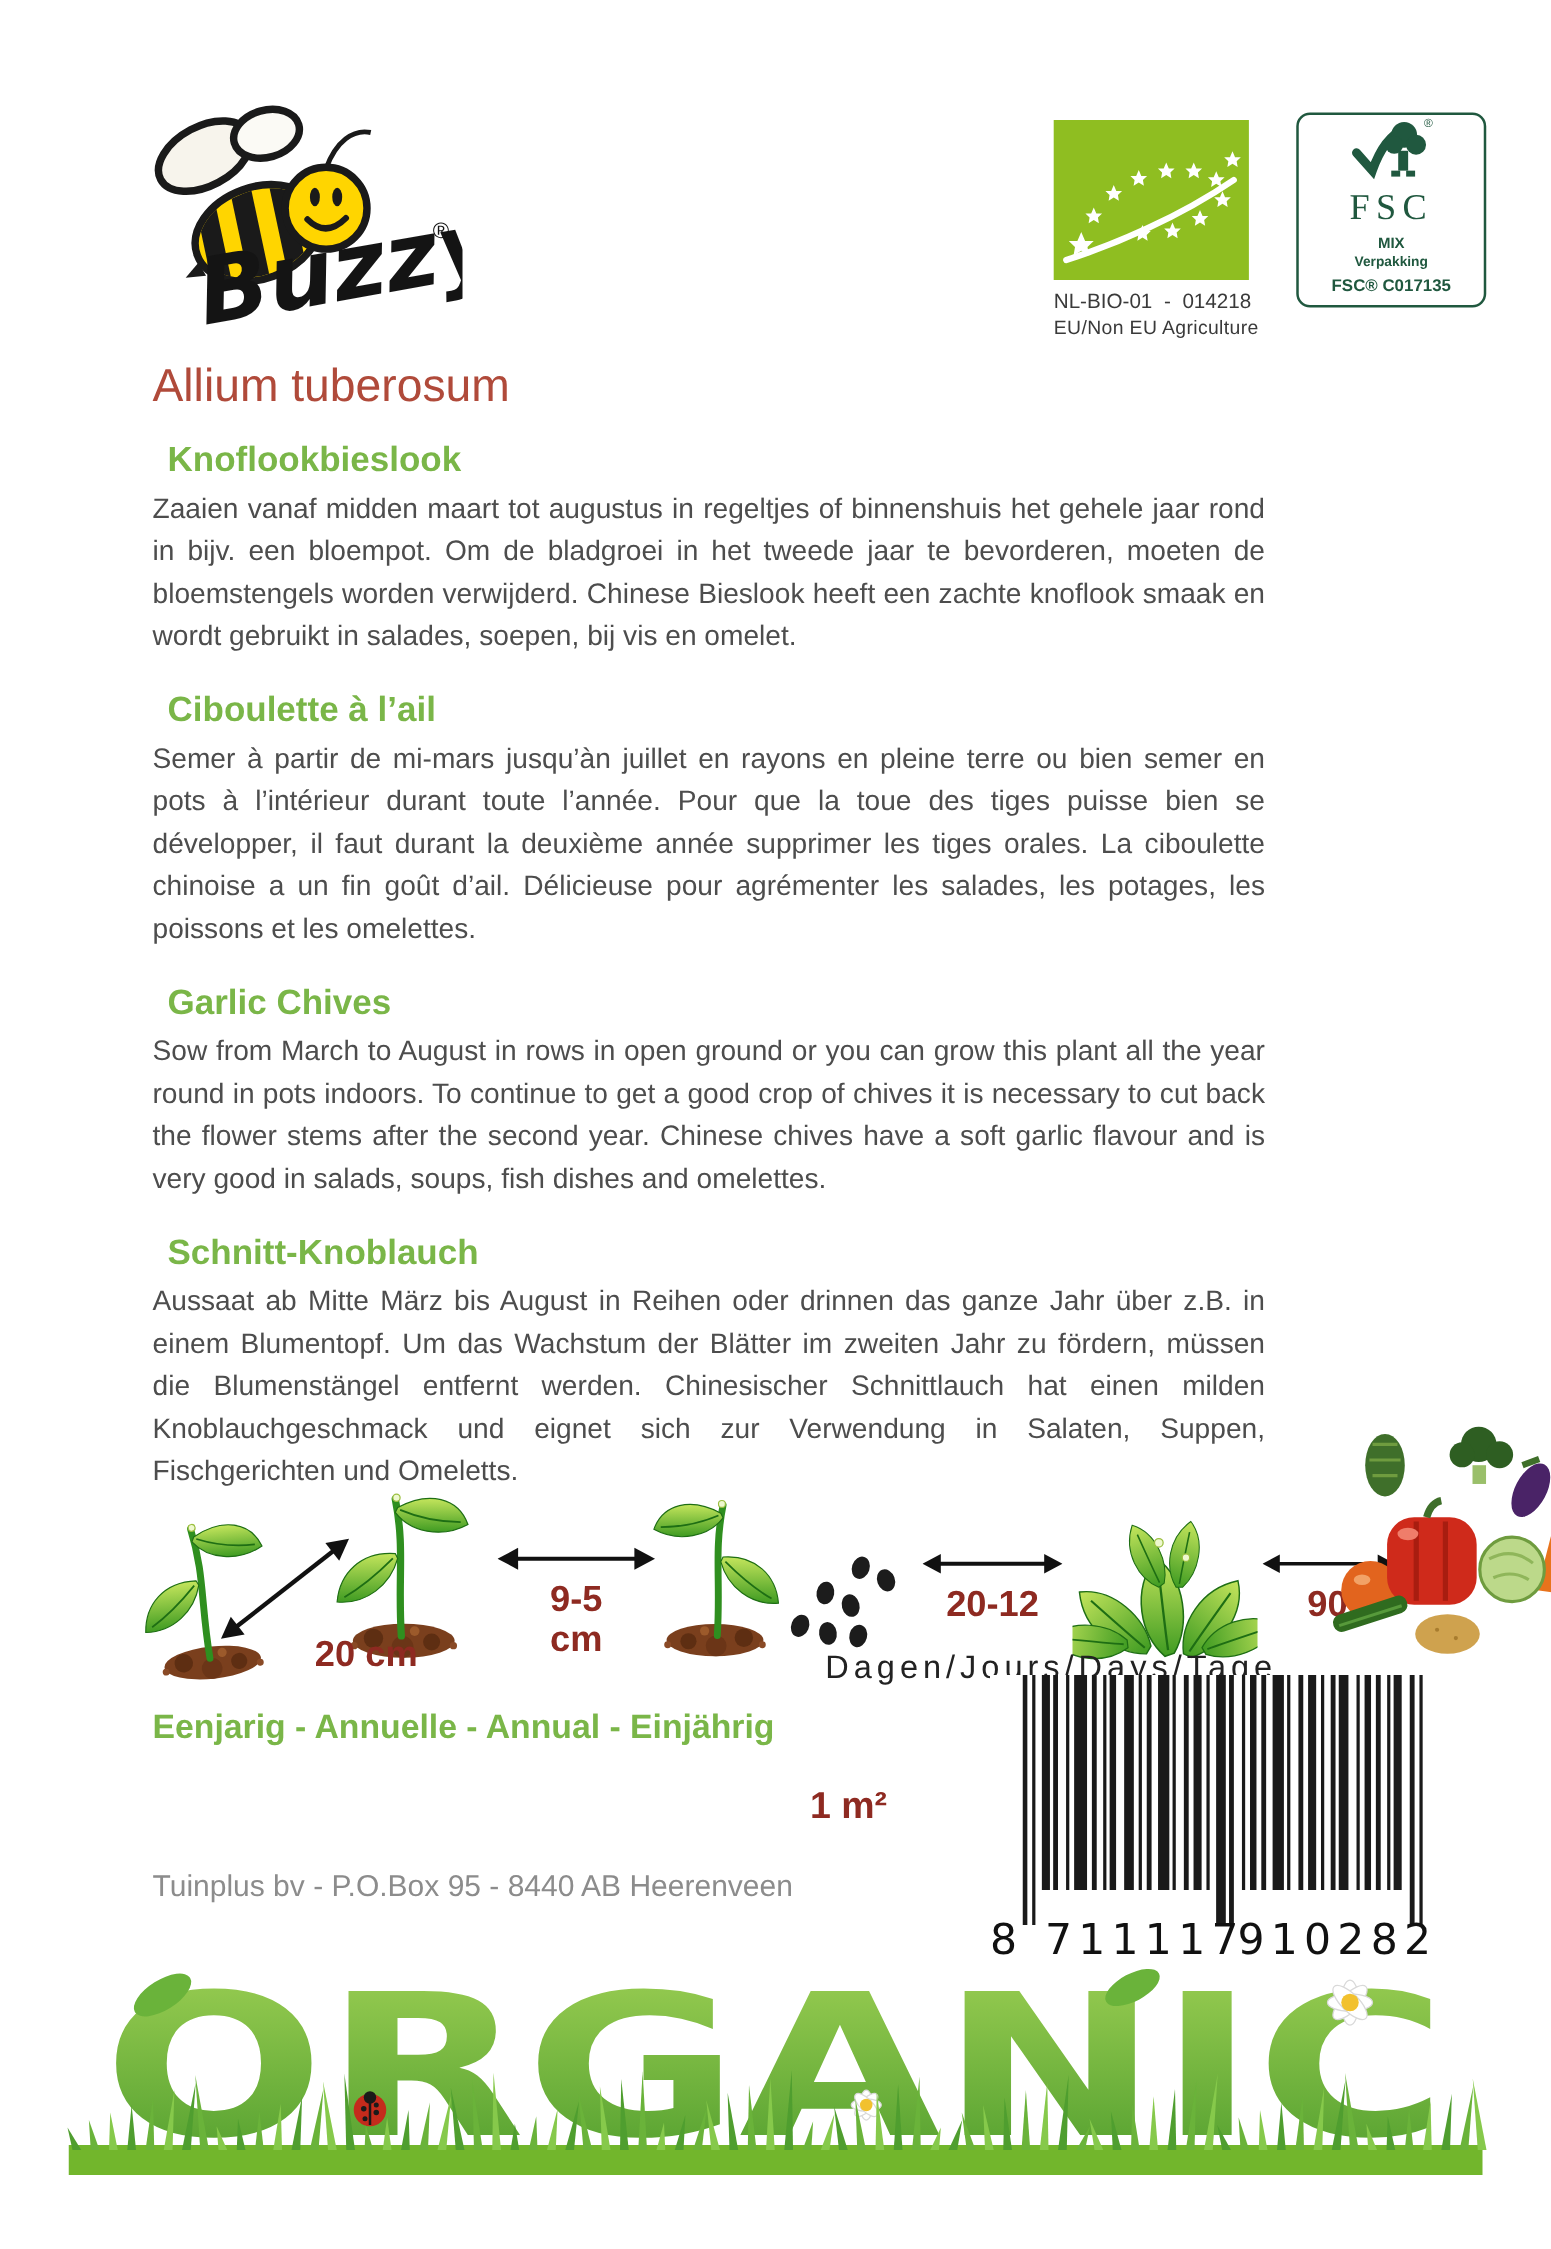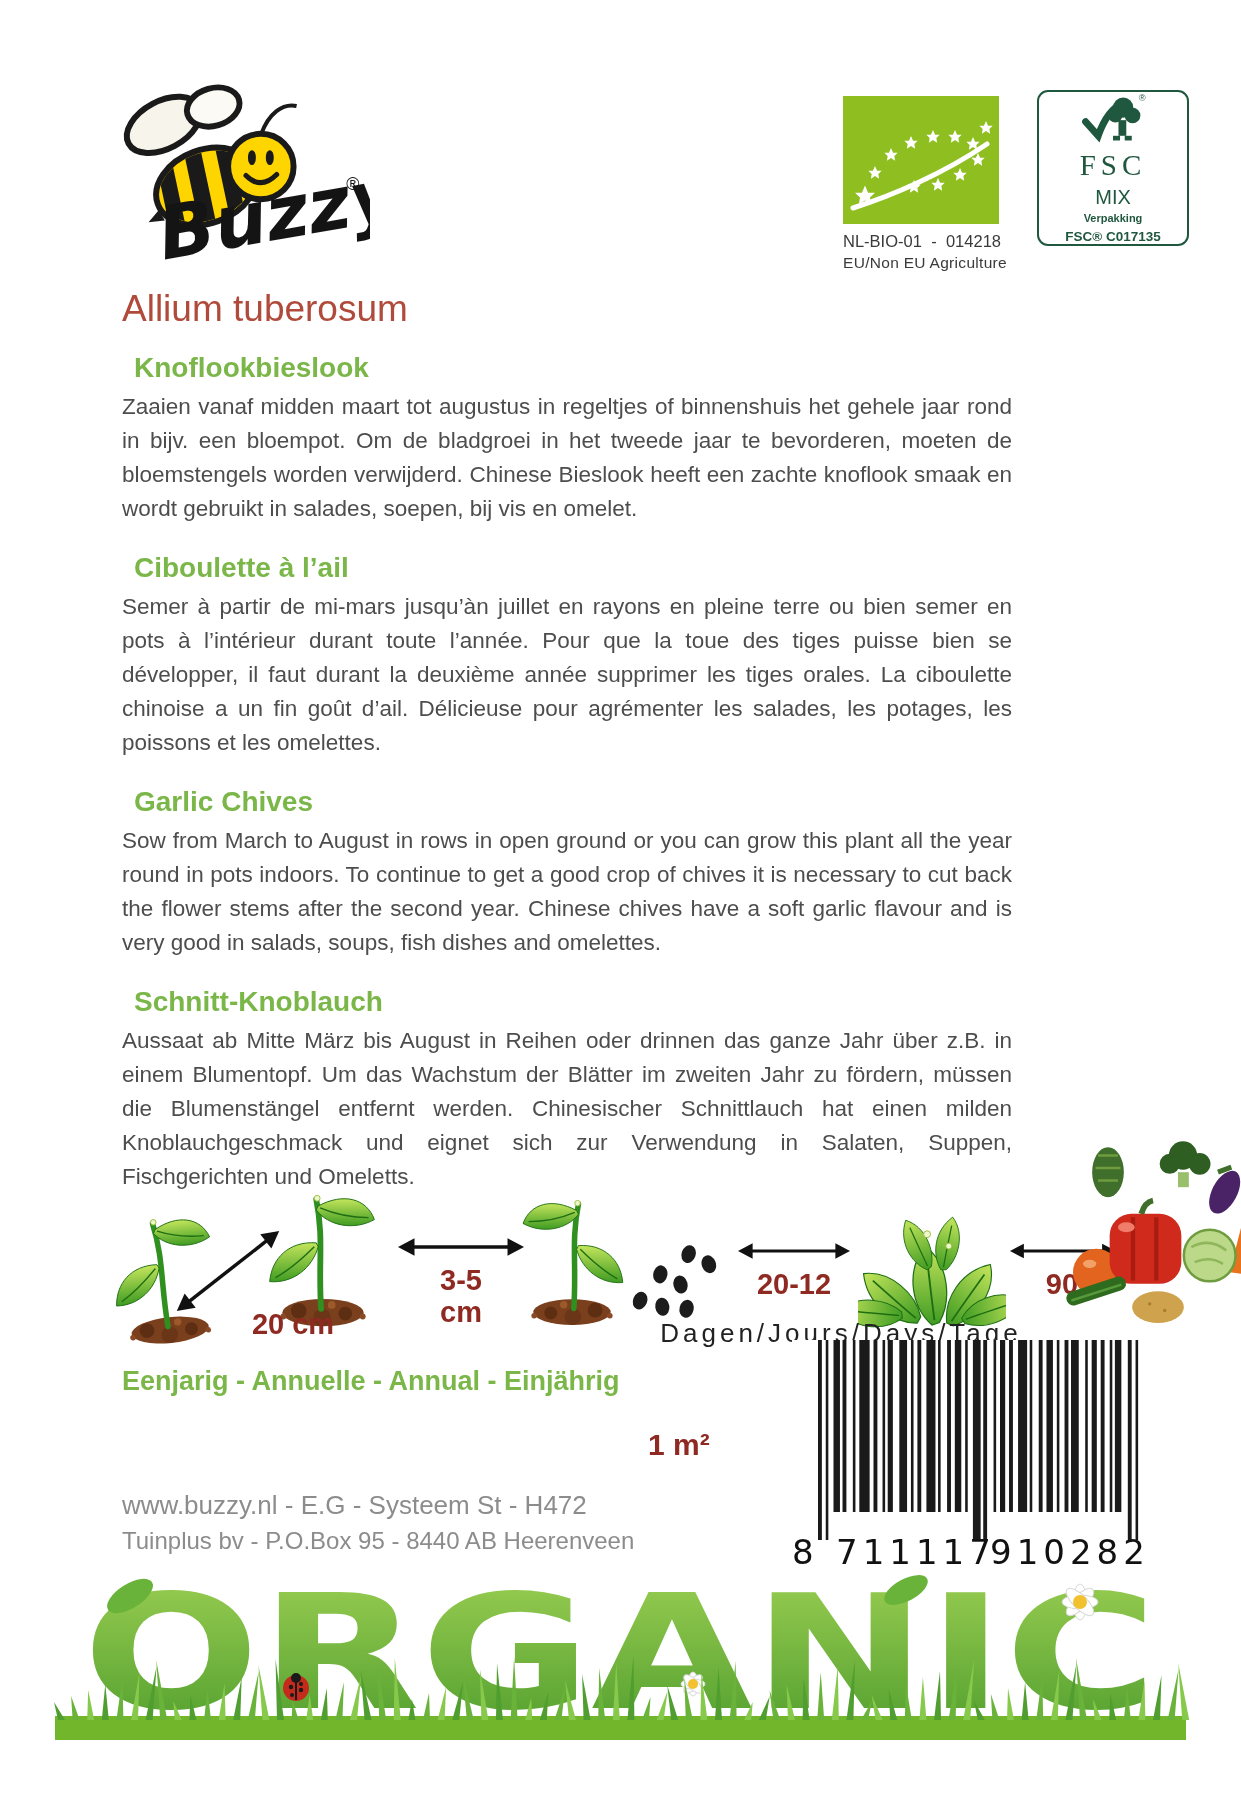--- a/index.html
+++ b/index.html
@@ -10,21 +10,21 @@
   
   .bee{left:112px;top:72px;width:258px;height:205px;}
   .eu-block{left:843px;top:96px;width:158px;}
   .eu-box{width:156px;height:128px;background:#8fbe21;display:block;}
   .eu-line1{display:flex;justify-content:space-between;margin-top:8px;
             font-size:16.5px;color:#3a3a3a;}
   .eu-line2{margin-top:3px;font-size:15.5px;color:#3a3a3a;letter-spacing:.3px;white-space:nowrap;}
   .fsc{left:1037px;top:90px;width:148px;height:152px;border:2.5px solid #20583f;border-radius:11px;
        display:flex;flex-direction:column;align-items:center;color:#20583f;background:#fff;}
   .fsc-acronym{font-family:"Liberation Serif",serif;font-size:29px;letter-spacing:5px;margin-top:-4px;}
-  .fsc-grade{font-weight:normal;font-size:20px;margin-top:4px;}
+  .fsc-grade{font-weight:bold;font-size:12px;margin-top:4px;}
   .fsc-material{font-weight:bold;font-size:11px;margin-top:3px;}
   .fsc-license{font-weight:bold;font-size:13.5px;margin-top:5px;}
 
   .species{left:122px;top:288px;font-size:37px;color:#b04a3a;}
 
   .sections{left:122px;top:352px;width:890px;}
   .sections h2{font-size:28px;font-weight:bold;color:#7ab648;margin:26px 0 6px 12px;}
   .sections h2:first-child{margin-top:0;}
   .sections p{margin:0;font-size:22.5px;line-height:34px;text-align:justify;color:#4d4d4d;}
 
@@ -184,21 +184,21 @@
 
     <svg class="abs" style="left:52px;top:118px;width:132px;height:26px;transform:rotate(-38deg)" viewBox="0 0 130 26">
         <use href="#dblarrow"></use>
       </svg>
     <div class="abs red-lbl" style="left:118px;top:168px;width:130px">20 cm</div>
 
     <svg class="abs" style="left:288px;top:94px;width:126px;height:26px" viewBox="0 0 130 26">
         <use href="#dblarrow"></use>
       </svg>
     <div class="abs red-lbl" style="left:305px;top:124px;width:92px;line-height:32px">
-      <div>3-5</div>
+      <div>9-5</div>
       <div>cm</div>
     </div>
 
     <svg class="abs" style="left:520px;top:98px;width:96px;height:96px" viewBox="0 0 95 95">
       <g fill="#1c1c1c">
         <ellipse cx="58" cy="16" rx="7" ry="9" transform="rotate(18 58 16)"></ellipse>
         <ellipse cx="78" cy="26" rx="7" ry="9" transform="rotate(-20 78 26)"></ellipse>
         <ellipse cx="30" cy="36" rx="7" ry="9" transform="rotate(10 30 36)"></ellipse>
         <ellipse cx="50" cy="46" rx="7" ry="9" transform="rotate(-14 50 46)"></ellipse>
         <ellipse cx="10" cy="62" rx="7" ry="9" transform="rotate(22 10 62)"></ellipse>
@@ -256,21 +256,20 @@
       <rect x="8" y="196" width="74" height="17" rx="8" fill="#2f6b1f" transform="rotate(-18 8 196)"></rect>
       <path d="M16,196 l60,-19" stroke="#579a3b" stroke-width="3" transform="translate(0,8)"></path>
     </svg>
   </div>
 
   <div class="abs lifecycle">Eenjarig - Annuelle - Annual - Einjährig</div>
 
   <div class="abs coverage">1 m²</div>
 
   <div class="abs footer">
-    <div class="f1">www.buzzy.nl   -   E.G - Systeem St - H472</div>
     <div class="f2">Tuinplus bv - P.O.Box 95 - 8440 AB Heerenveen</div>
   </div>
 
   <div class="abs barcode">
     <svg id="barcode-bars" viewBox="0 0 251 200" preserveAspectRatio="none">
         <rect x="0" y="0" width="3" height="200" fill="#1a1a1a"></rect>
         <rect x="6" y="0" width="2" height="200" fill="#1a1a1a"></rect>
         <rect x="12" y="0" width="5" height="172" fill="#1a1a1a"></rect>
         <rect x="19" y="0" width="3" height="172" fill="#1a1a1a"></rect>
         <rect x="27" y="0" width="2" height="172" fill="#1a1a1a"></rect>

